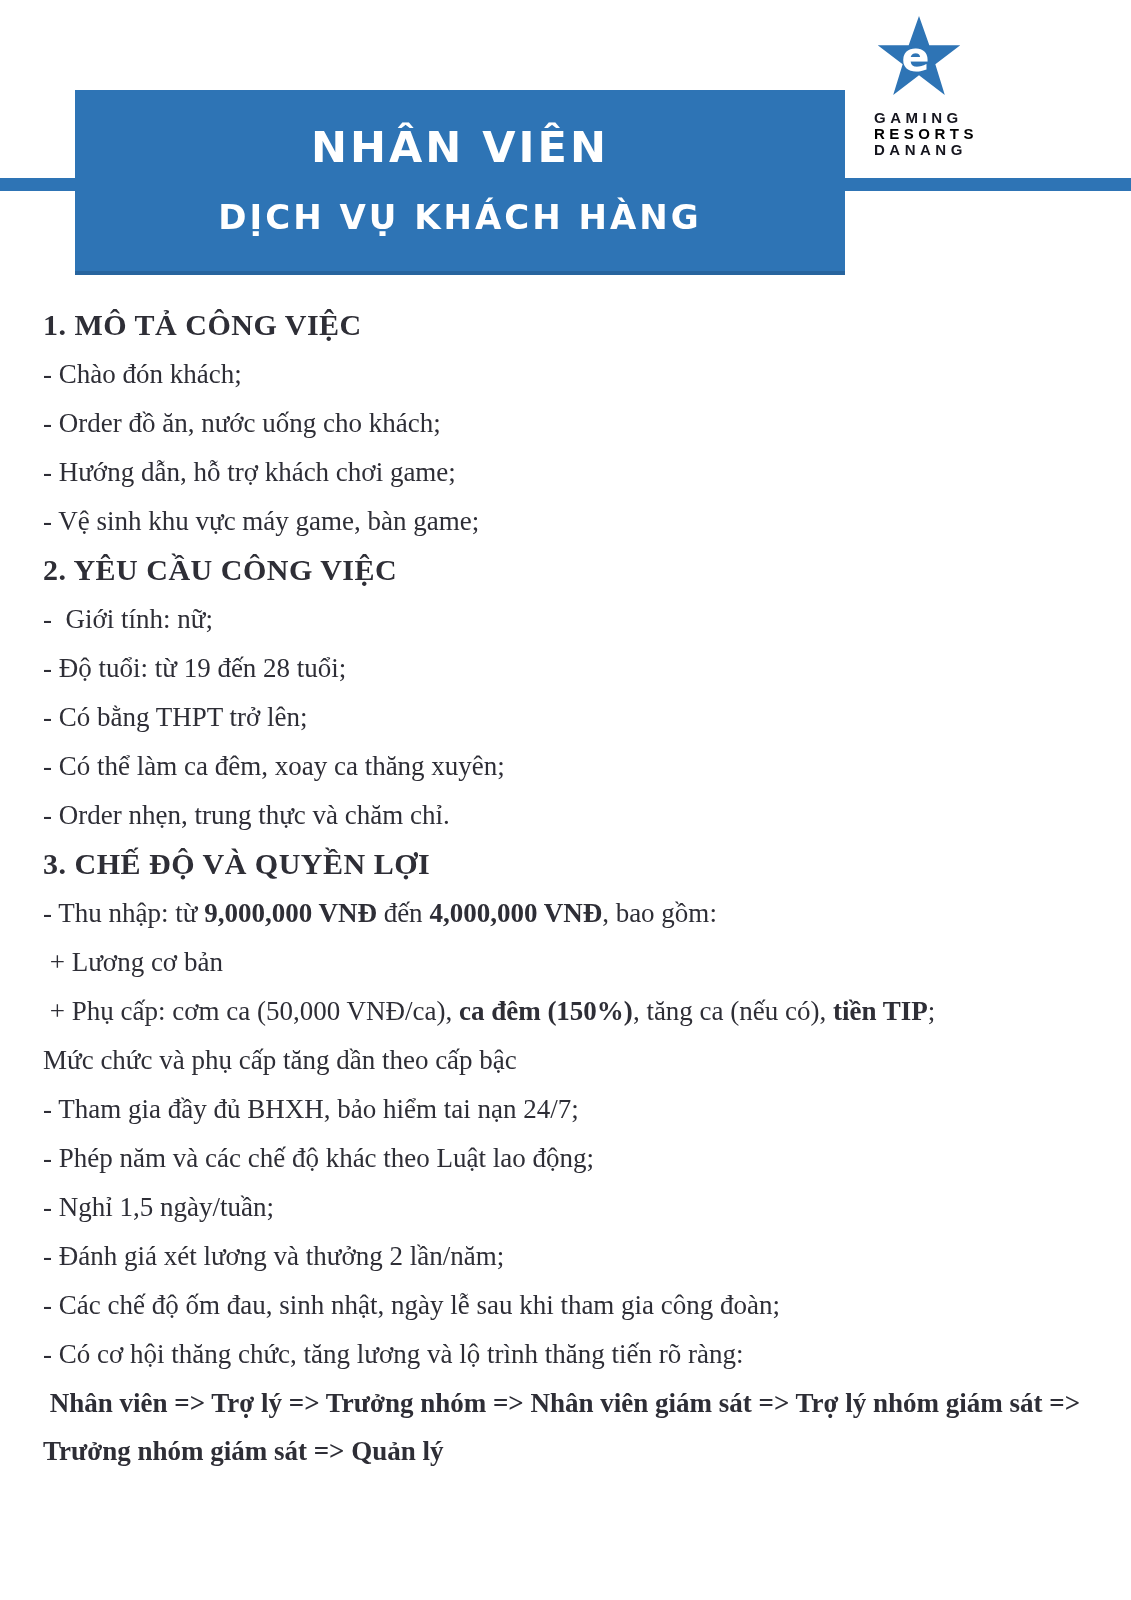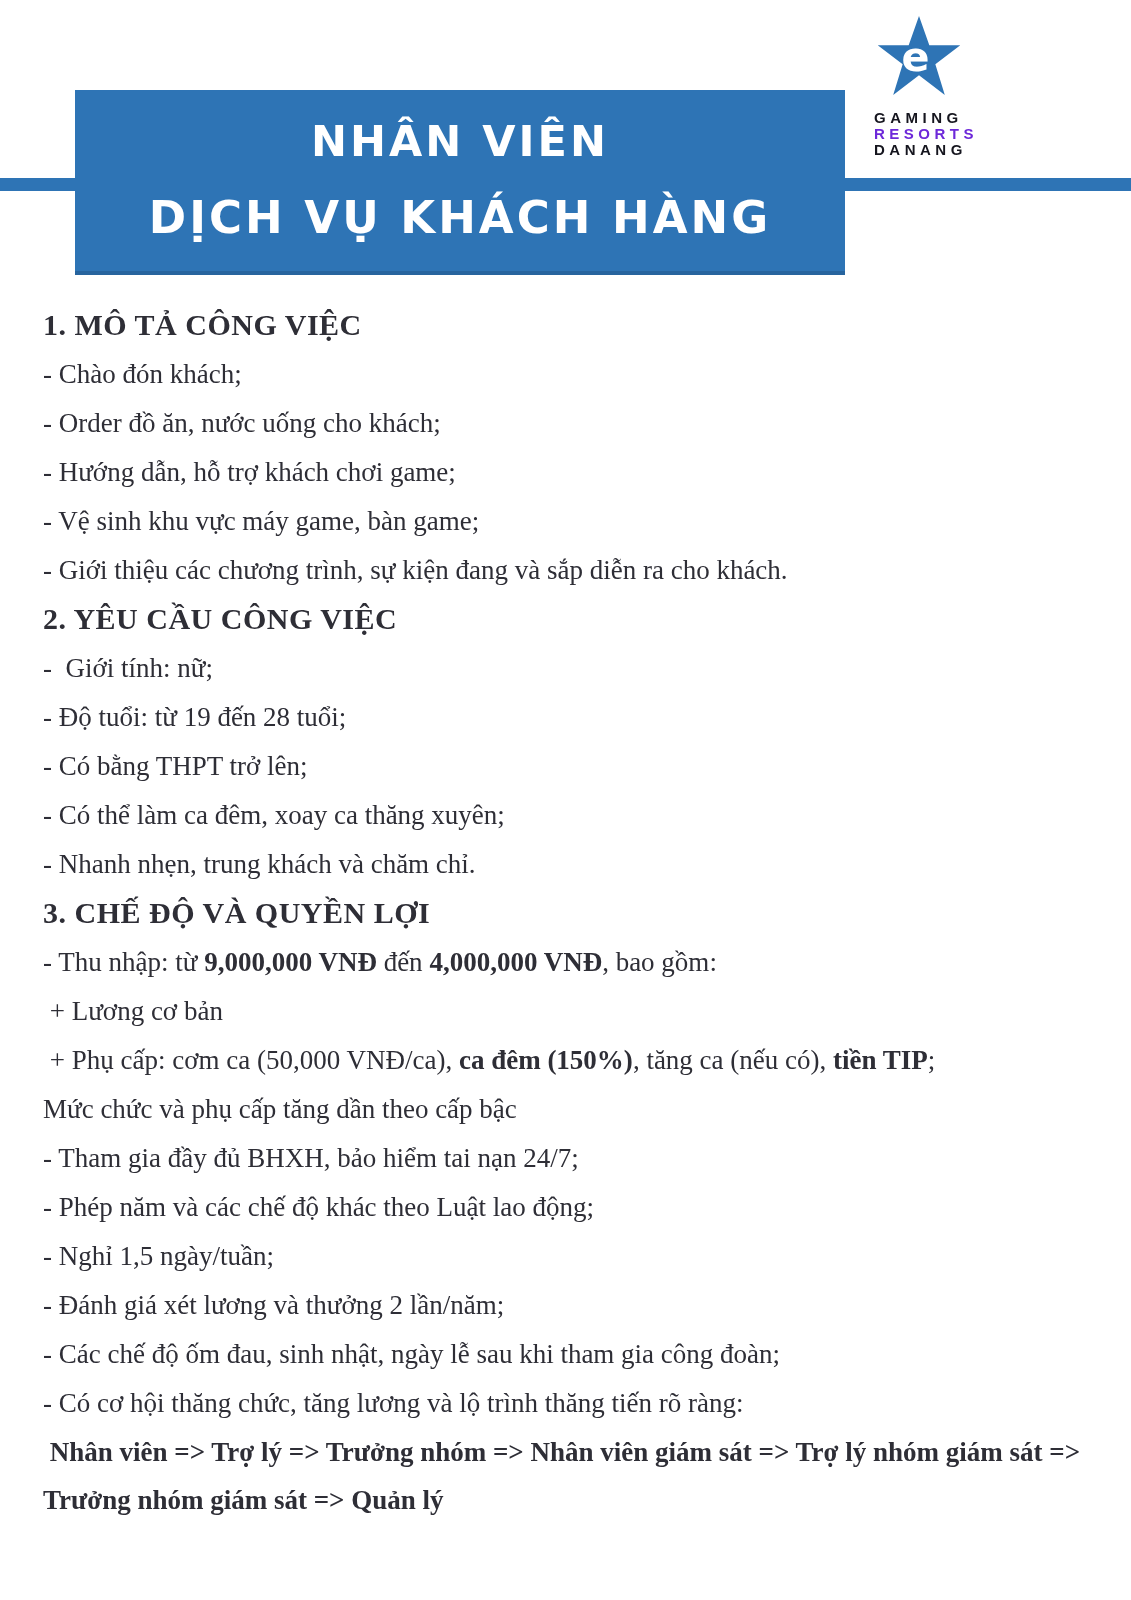--- a/index.html
+++ b/index.html
@@ -37,42 +37,42 @@
   }
   .banner .t {
     color: #ffffff;
     font-family: "DejaVu Sans", "Liberation Sans", sans-serif;
     font-weight: bold;
     letter-spacing: 3px;
     line-height: 1.05;
     white-space: nowrap;
   }
   .banner .t1 { font-size: 43px; }
-  .banner .t2 { font-size: 45px; }
+  .banner .t2 { font-size: 34px; }
 
   
   .logo {
     position: absolute;
     left: 856px; top: 14px;
     width: 160px;
     z-index: 3;
   }
   .logo svg { display: block; margin-left: 20px; }
   .logo-text {
     margin-top: 6px;
     margin-left: 18px;
     font-family: Liberation Sans, sans-serif;
     font-weight: bold;
     font-size: 15px;
     letter-spacing: 4.5px;
     line-height: 16px;
     color: #15151e;
     white-space: nowrap;
   }
-  .logo-text .blue { color: #6d28d9; }
+  .logo-text .blue { color: #000000; }
 
   
   .content {
     position: absolute;
     left: 42px; top: 300px;
     width: 1065px;
     z-index: 2;
   }
   .line {
     margin: 1px;
@@ -110,27 +110,26 @@
     <div>DANANG</div>
   </div>
 </div>
 
 <div class="content">
     <p class="line heading"><span class="b">1. MÔ TẢ CÔNG VIỆC</span></p>
     <p class="line item"><span>- Chào đón khách;</span></p>
     <p class="line item"><span>- Order đồ ăn, nước uống cho khách;</span></p>
     <p class="line item"><span>- Hướng dẫn, hỗ trợ khách chơi game;</span></p>
     <p class="line item"><span>- Vệ sinh khu vực máy game, bàn game;</span></p>
-    <p class="line item"><span>- Giới thiệu các chương trình, sự kiện đang và sắp diễn ra cho khách.</span></p>
     <p class="line heading"><span class="b">2. YÊU CẦU CÔNG VIỆC</span></p>
     <p class="line item"><span>-  Giới tính: nữ;</span></p>
     <p class="line item"><span>- Độ tuổi: từ 19 đến 28 tuổi;</span></p>
     <p class="line item"><span>- Có bằng THPT trở lên;</span></p>
     <p class="line item"><span>- Có thể làm ca đêm, xoay ca thăng xuyên;</span></p>
-    <p class="line item"><span>- Nhanh nhẹn, trung khách và chăm chỉ.</span></p>
+    <p class="line item"><span>- Order nhẹn, trung thực và chăm chỉ.</span></p>
     <p class="line heading"><span class="b">3. CHẾ ĐỘ VÀ QUYỀN LỢI</span></p>
     <p class="line item"><span>- Thu nhập: từ </span><span class="b">9,000,000 VNĐ</span><span> đến </span><span class="b">4,000,000 VNĐ</span><span>, bao gồm:</span></p>
     <p class="line item"><span> + Lương cơ bản</span></p>
     <p class="line item"><span> + Phụ cấp: cơm ca (50,000 VNĐ/ca), </span><span class="b">ca đêm (150%)</span><span>, tăng ca (nếu có), </span><span class="b">tiền TIP</span><span>;</span></p>
     <p class="line item"><span>Mức chức và phụ cấp tăng dần theo cấp bậc</span></p>
     <p class="line item"><span>- Tham gia đầy đủ BHXH, bảo hiểm tai nạn 24/7;</span></p>
     <p class="line item"><span>- Phép năm và các chế độ khác theo Luật lao động;</span></p>
     <p class="line item"><span>- Nghỉ 1,5 ngày/tuần;</span></p>
     <p class="line item"><span>- Đánh giá xét lương và thưởng 2 lần/năm;</span></p>
     <p class="line item"><span>- Các chế độ ốm đau, sinh nhật, ngày lễ sau khi tham gia công đoàn;</span></p>

